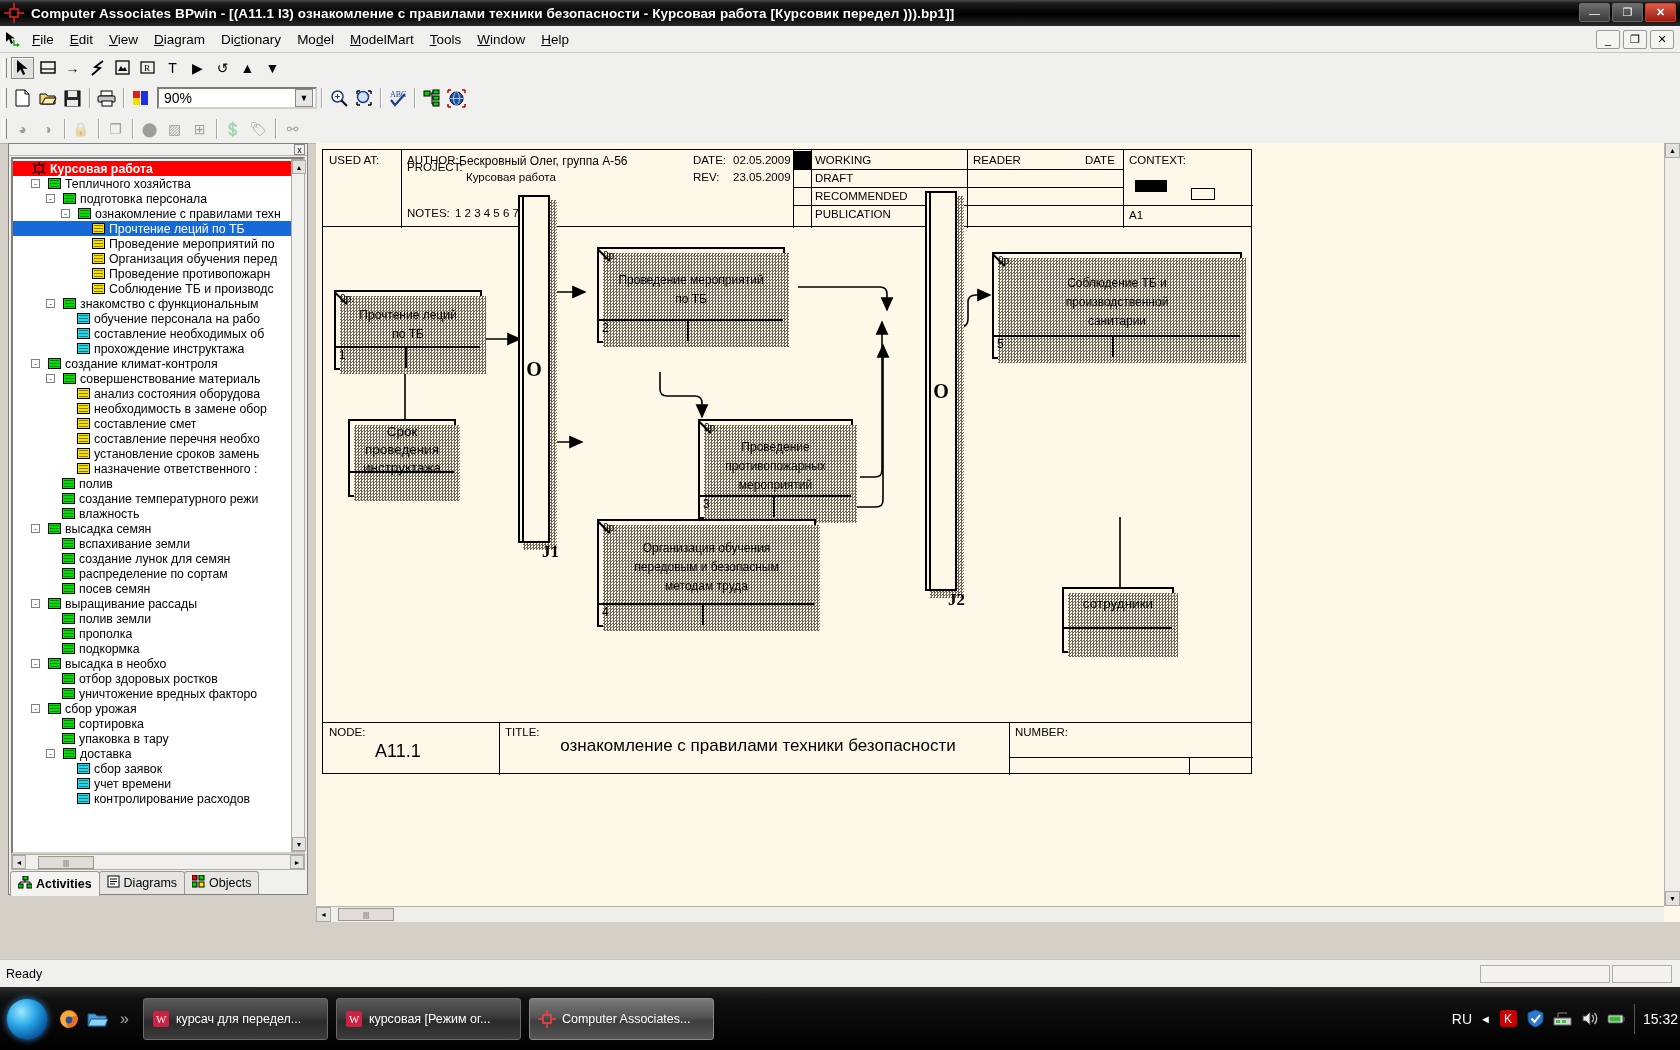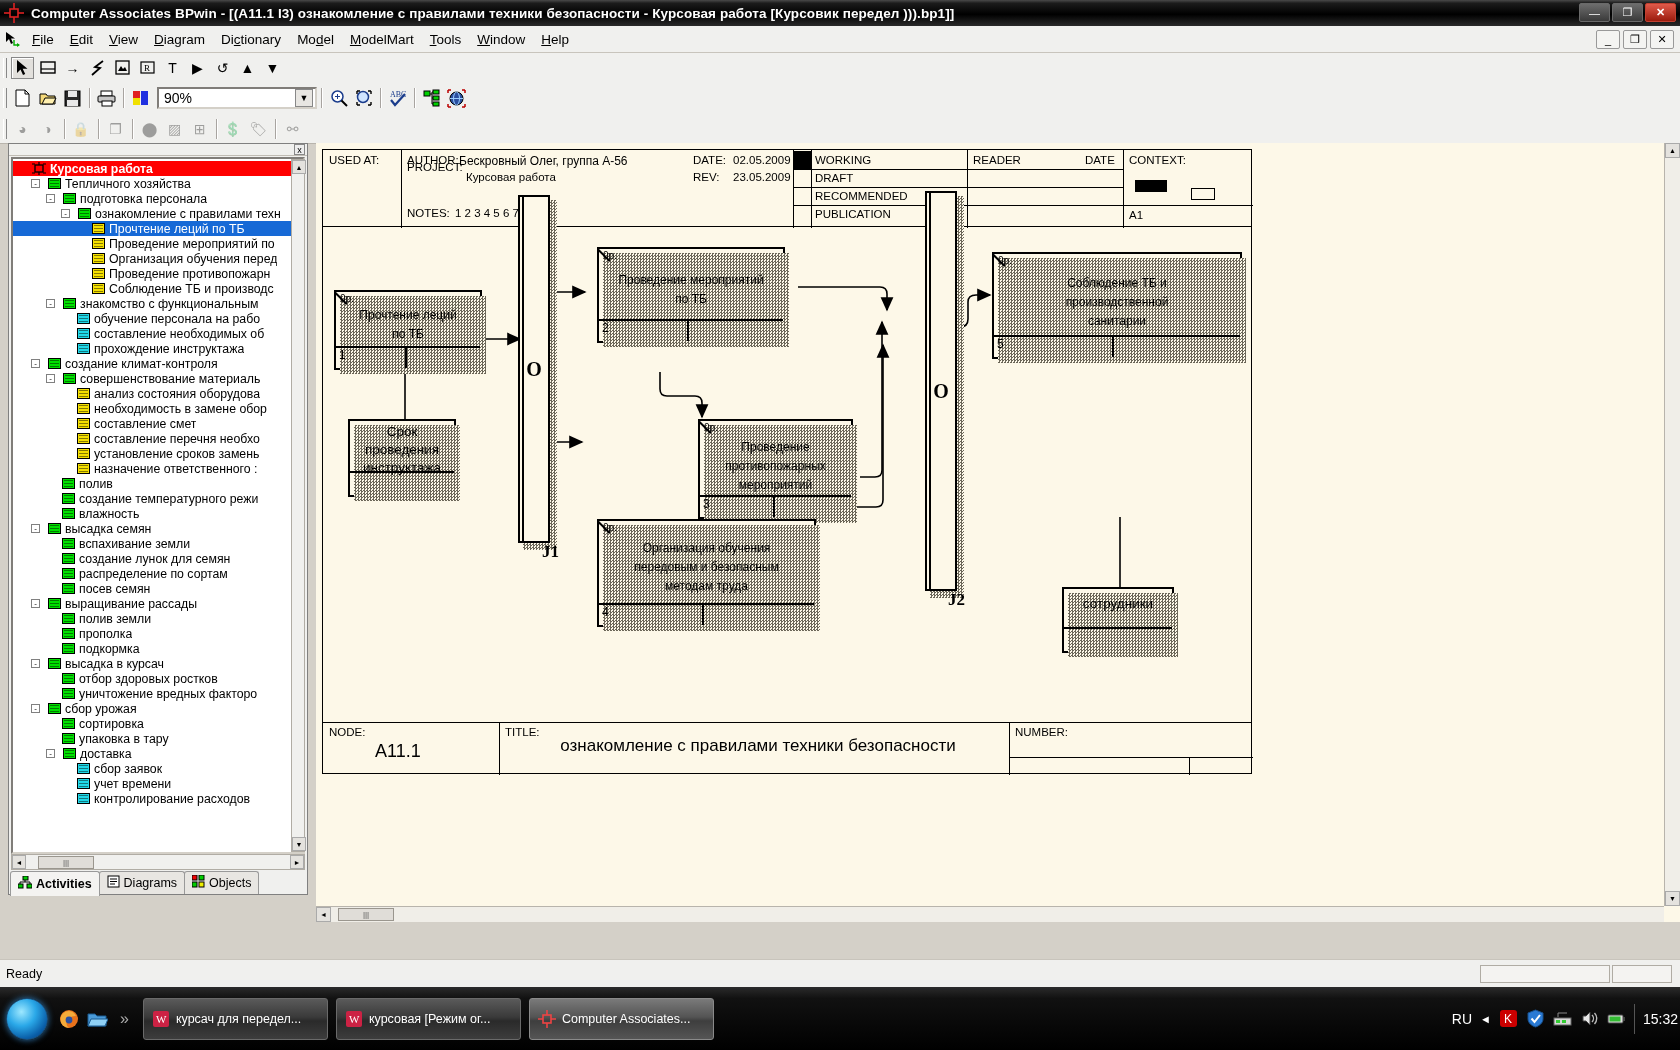--- a/index.html
+++ b/index.html
@@ -695,21 +695,21 @@
           <div class="tnoexp"></div>
           <div class="tdot"></div>
           <div class="ticon green"></div>
           <div class="tlabel">подкормка</div>
         </div>
         <div class="trow">
           <div class="tindent" style="width: 15px;"></div>
           <div class="texp">-</div>
           <div class="tdot"></div>
           <div class="ticon green"></div>
-          <div class="tlabel">высадка в курсач</div>
+          <div class="tlabel">высадка в необхо</div>
         </div>
         <div class="trow">
           <div class="tindent" style="width: 30px;"></div>
           <div class="tnoexp"></div>
           <div class="tdot"></div>
           <div class="ticon green"></div>
           <div class="tlabel">отбор здоровых ростков</div>
         </div>
         <div class="trow">
           <div class="tindent" style="width: 30px;"></div>

